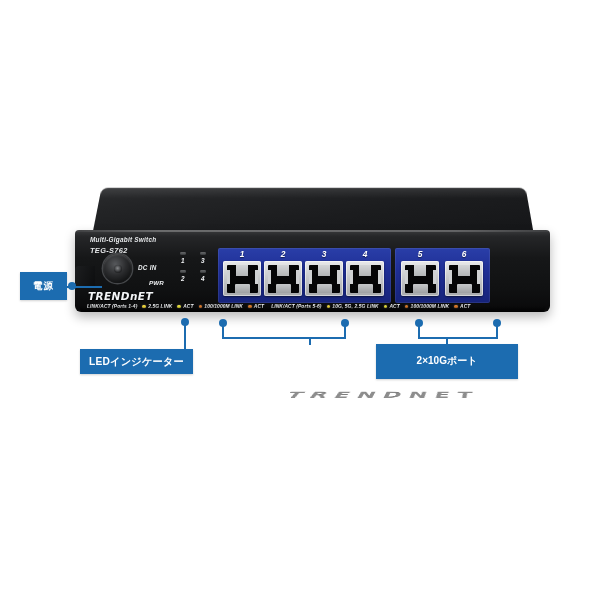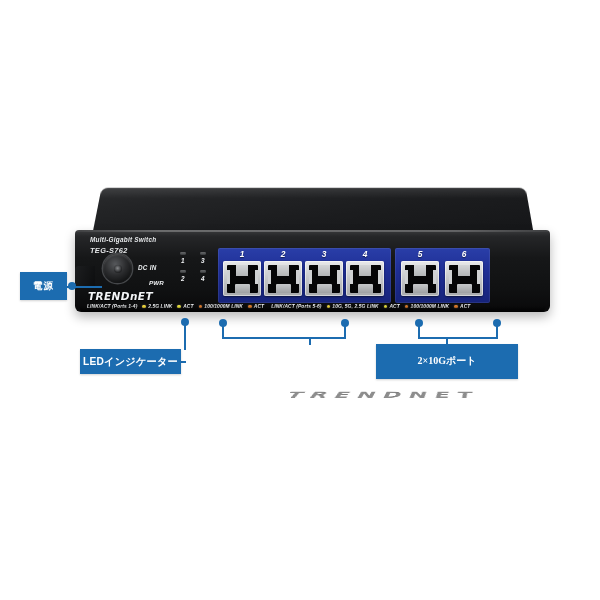--- a/index.html
+++ b/index.html
@@ -141,23 +141,23 @@
   .lg-gap{width:7px;flex:0 0 auto;}
 
   
   .callout-box{
     position:absolute;background:#1c6cb0;color:#ffffff;
     font-weight:700;text-align:center;
     display:flex;flex-direction:column;align-items:center;justify-content:center;
     box-shadow:0 1px 2px rgba(0,0,0,.18);
   }
   .cb-power{left:20px;top:272px;width:47px;height:28px;font-size:9.5px;letter-spacing:1px;}
-  .cb-led{left:80px;top:349px;width:101px;height:25px;font-size:10.2px;letter-spacing:.2px;}
+  .cb-led{left:80px;top:349px;width:113px;height:25px;font-size:10.2px;letter-spacing:.2px;}
   .cb-25g{left:253px;top:344px;width:114px;height:35px;font-size:10px;line-height:1.45;}
-  .cb-10g{left:376px;top:344px;width:142px;height:35px;font-size:10px;line-height:1.45;font-family:Liberation Serif, serif;}
+  .cb-10g{left:376px;top:344px;width:142px;height:35px;font-size:10px;line-height:1.45;}
 
   .ln{position:absolute;background:#1c6cb0;}
   .dot{position:absolute;width:8px;height:8px;border-radius:50%;background:#1c6cb0;}
 
   
   .pw-line{left:67px;top:285.5px;width:35px;height:2px;}
   .pw-dot{left:68px;top:282px;}
 
   
   .led-line-v{left:184px;top:322px;width:2px;height:28px;}

